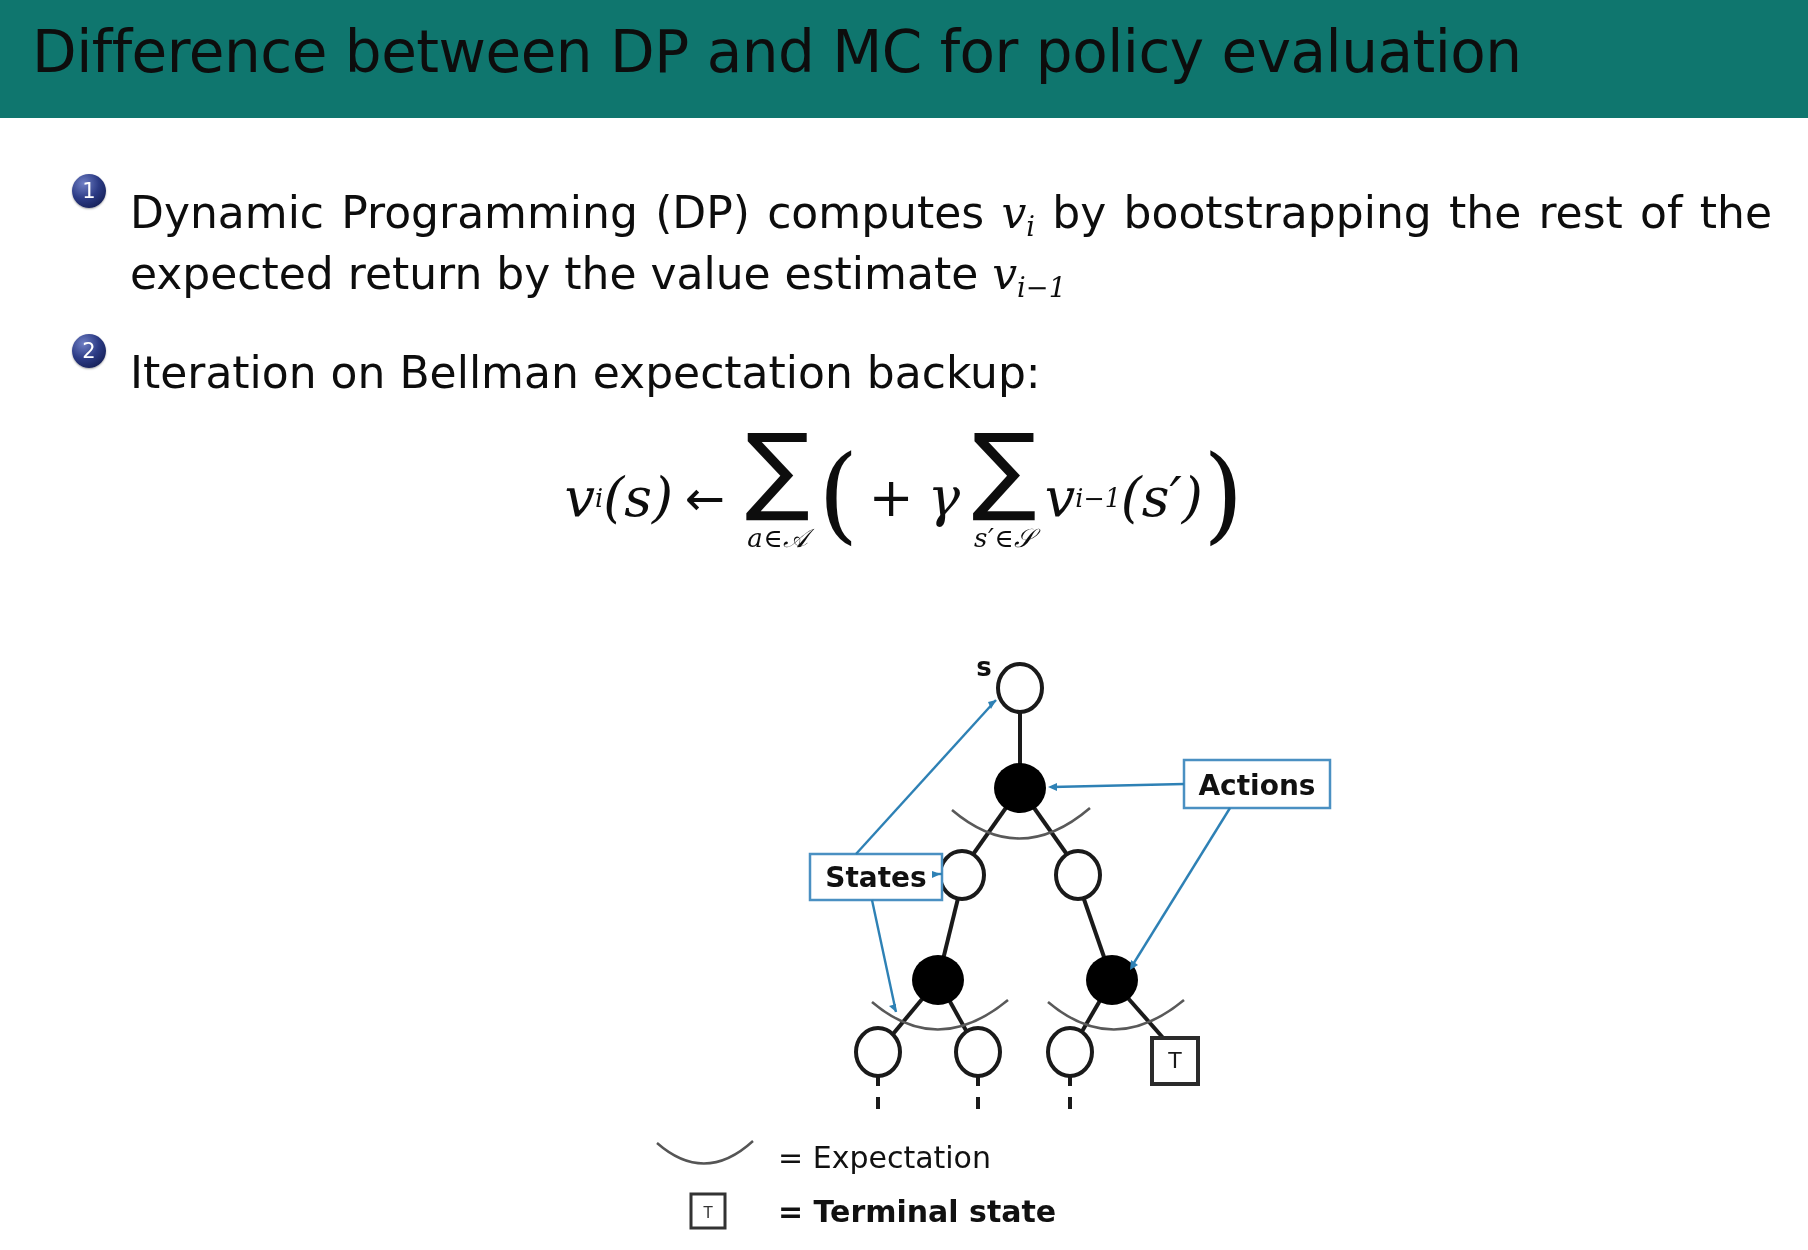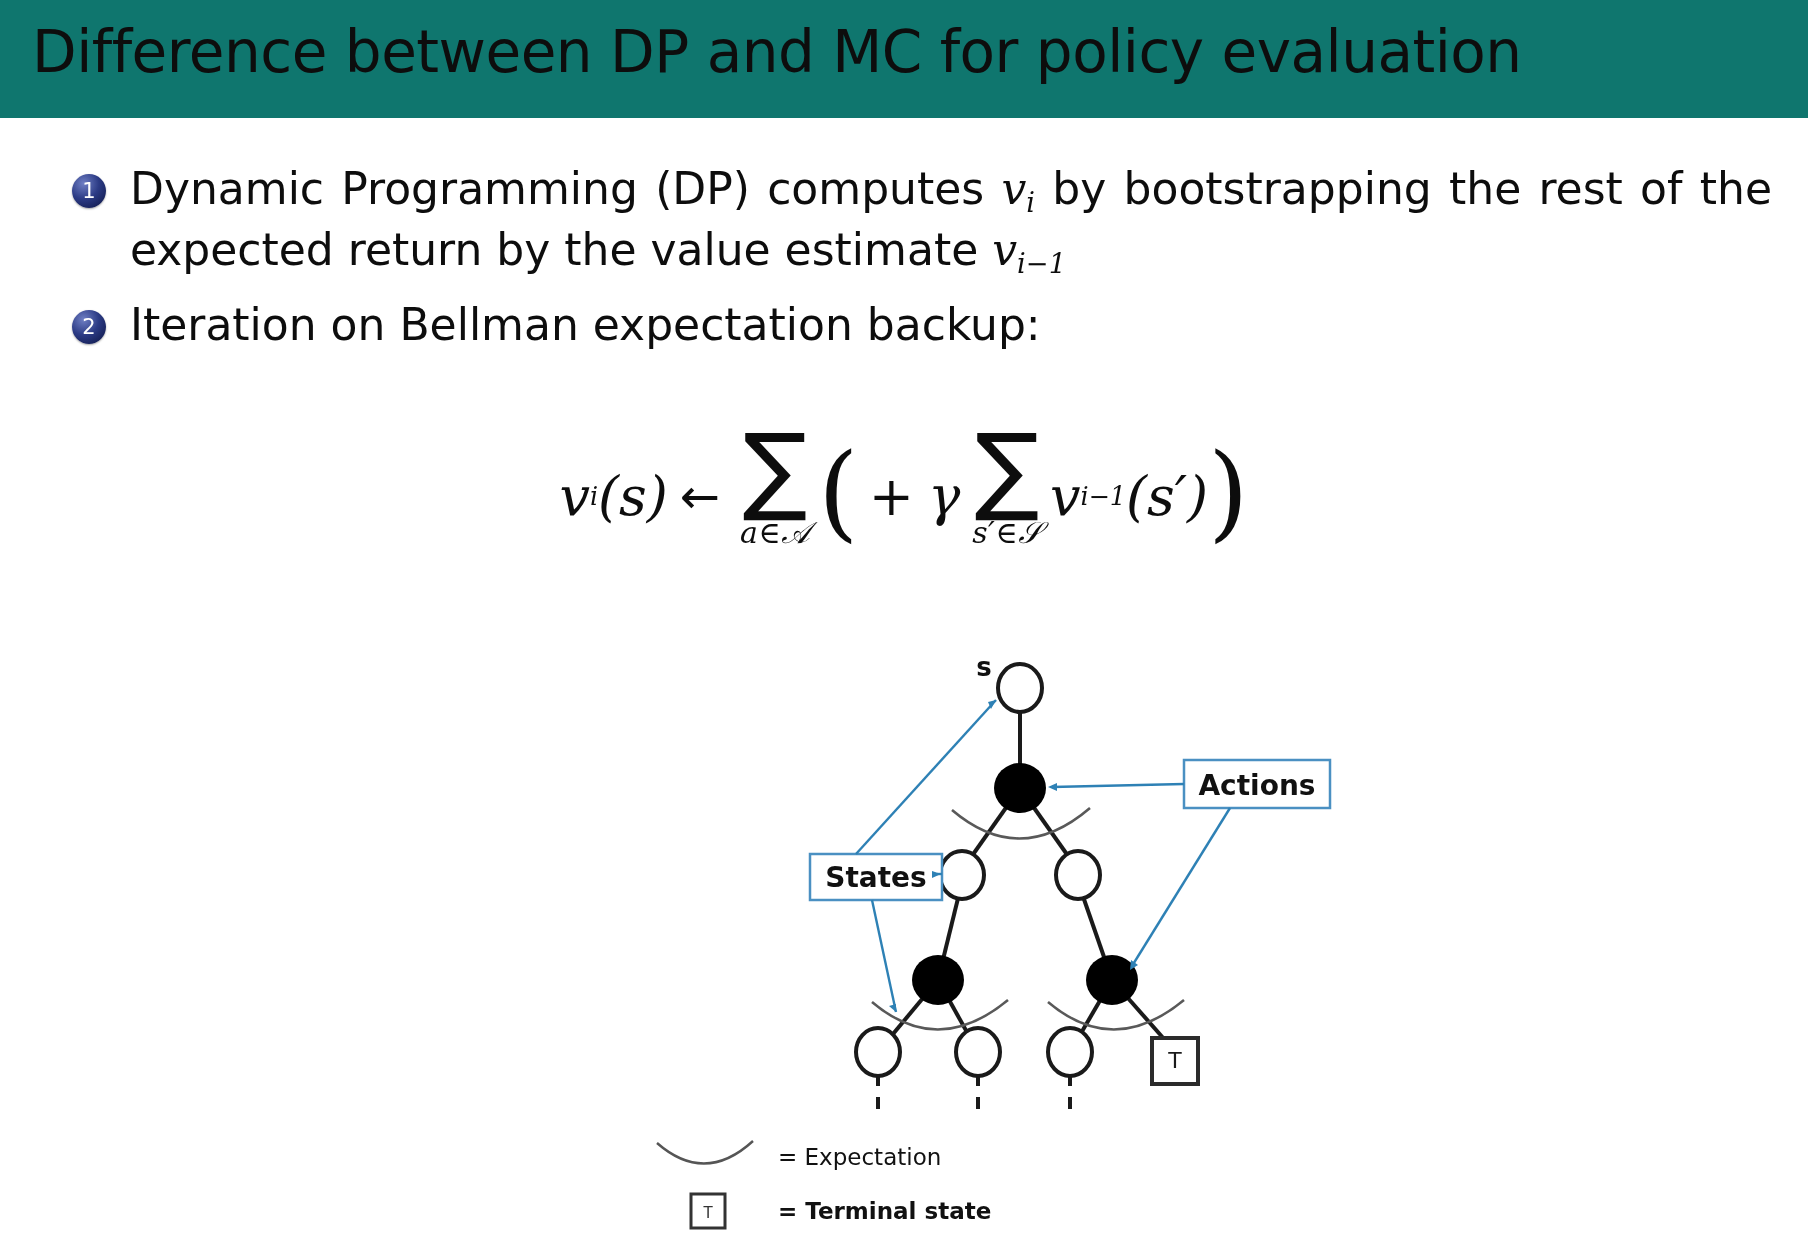--- a/index.html
+++ b/index.html
@@ -64,20 +64,21 @@
     font-family: "DejaVu Sans", sans-serif;
   }
   .bullet-text {
     flex: 1 1 auto;
     font-family: "DejaVu Sans", sans-serif;
     font-size: 44px;
     line-height: 1.34;
     color: #0d0d0d;
     text-align: justify;
     text-align-last: left;
+    margin-top: 24px;
   }
   .bullet-text.nojust { text-align: left; }
   .mathvar {
     font-family: "DejaVu Serif", serif;
     font-style: italic;
   }
   .sub {
     font-size: 0.62em;
     vertical-align: -0.28em;
     font-family: "DejaVu Serif", serif;
@@ -116,24 +117,24 @@
     position: relative;
     top: -6px;
   }
   .bigop .glyph {
     font-size: 96px;
     line-height: 0.82;
     font-family: "DejaVu Sans", sans-serif;
     font-weight: 400;
   }
   .bigop .lim {
-    font-size: 30px;
+    font-size: 26px;
     font-family: "DejaVu Serif", serif;
     font-style: italic;
-    margin-top: 6px;
+    margin-top: 14px;
     letter-spacing: 0.5px;
   }
   .bigop .lim .cal { font-family: "DejaVu Serif", serif; font-style: italic; }
   .bigparen {
     font-size: 104px;
     font-family: "DejaVu Serif", serif;
     font-weight: 300;
     line-height: 0.62;
     position: relative;
     top: -4px;
@@ -165,21 +166,21 @@
     height: 54px;
   }
   .legend-icon {
     width: 110px;
     display: flex;
     justify-content: center;
     align-items: center;
   }
   .legend-label {
     font-family: "DejaVu Sans", sans-serif;
-    font-size: 23px;
+    font-size: 30px;
     color: #111111;
     margin-left: 18px;
     white-space: nowrap;
   }
   .legend-label.bold { font-weight: bold; }
 </style>
 </head>
 <body>
 
 <div id="title-band">

